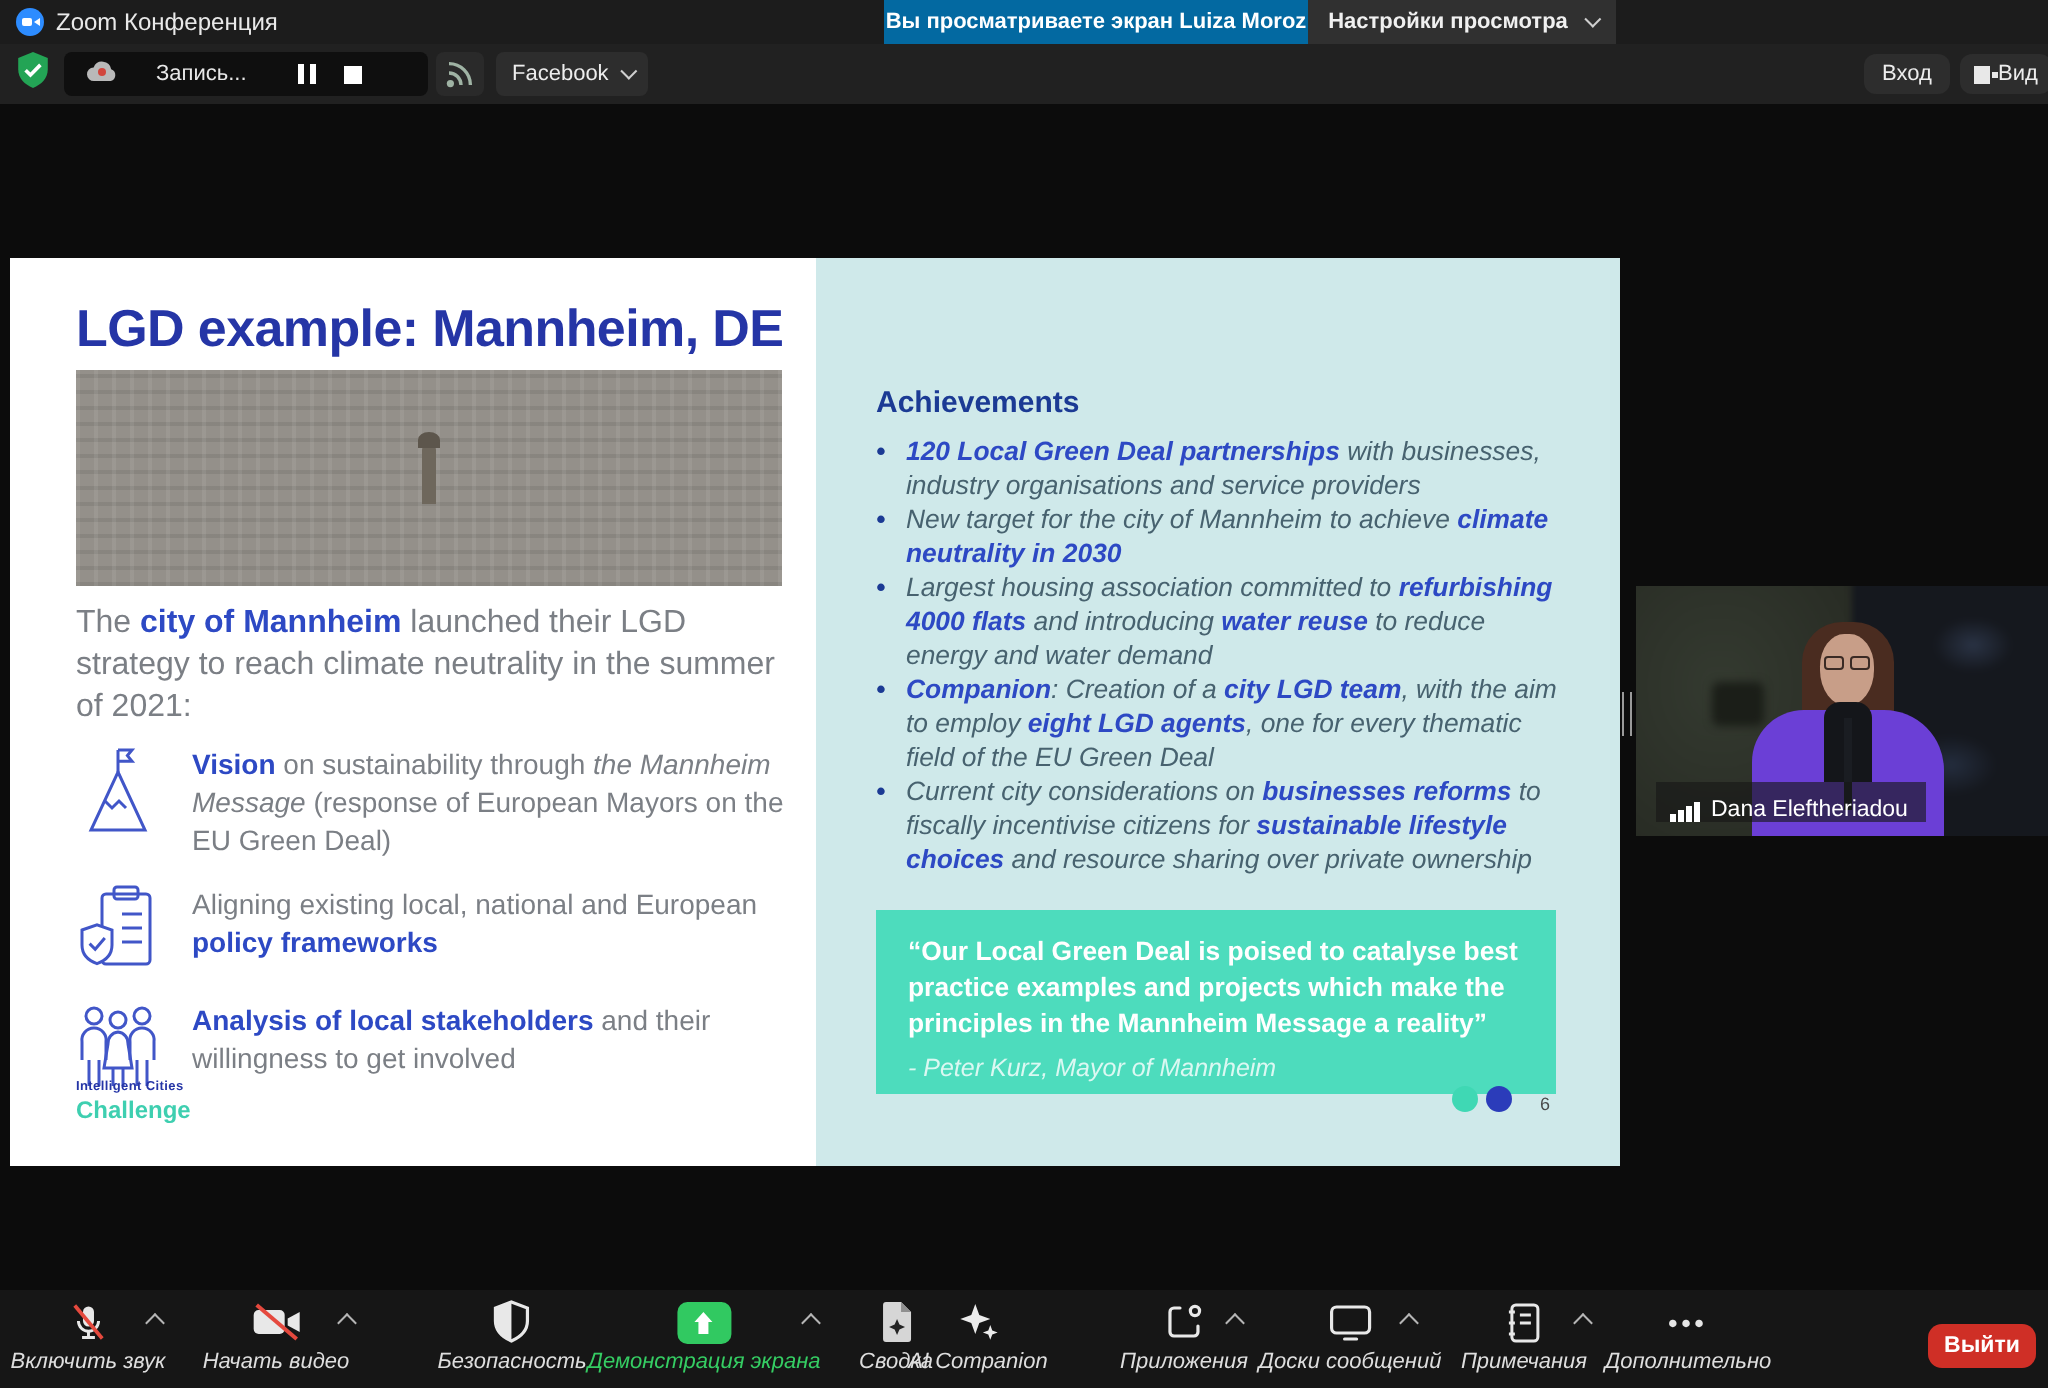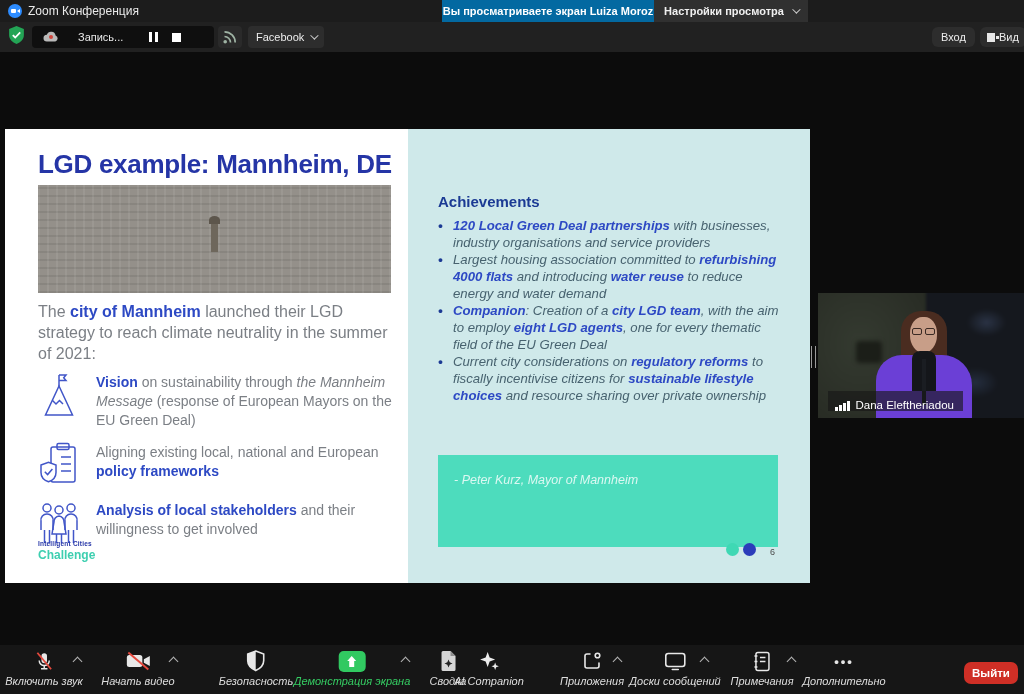--- a/index.html
+++ b/index.html
@@ -264,25 +264,27 @@
 
   <div class="icc-logo">
     <div class="l1">Intelligent Cities</div>
     <div class="l2">Challenge</div>
   </div>
 
   <div class="slide-right">
     <div class="ach-head">Achievements</div>
     <ul class="ach-list">
       <li><span class="seg-b">120 Local Green Deal partnerships</span><span> with businesses, industry organisations and service providers</span></li>
+      <li><span>New target for the city of Mannheim to achieve </span><span class="seg-b">climate neutrality in 2030</span></li>
       <li><span>Largest housing association committed to </span><span class="seg-b">refurbishing 4000 flats</span><span> and introducing </span><span class="seg-b">water reuse</span><span> to reduce energy and water demand</span></li>
       <li><span class="seg-b">Companion</span><span>: Creation of a </span><span class="seg-b">city LGD team</span><span>, with the aim to employ </span><span class="seg-b">eight LGD agents</span><span>, one for every thematic field of the EU Green Deal</span></li>
-      <li><span>Current city considerations on </span><span class="seg-b">regulatory reforms</span><span> to fiscally incentivise citizens for </span><span class="seg-b">sustainable lifestyle choices</span><span> and resource sharing over private ownership</span></li>
+      <li><span>Current city considerations on </span><span class="seg-b">businesses reforms</span><span> to fiscally incentivise citizens for </span><span class="seg-b">sustainable lifestyle choices</span><span> and resource sharing over private ownership</span></li>
     </ul>
     <div class="quote-box">
+      <div class="quote-text">“Our Local Green Deal is poised to catalyse best practice examples and projects which make the principles in the Mannheim Message a reality”</div>
       <div class="quote-attr">- Peter Kurz, Mayor of Mannheim</div>
     </div>
     <div class="pag-dots">
       <i class="d1"></i>
       <i class="d2"></i>
     </div>
     <div class="page-num">6</div>
   </div>
 </div>
 

